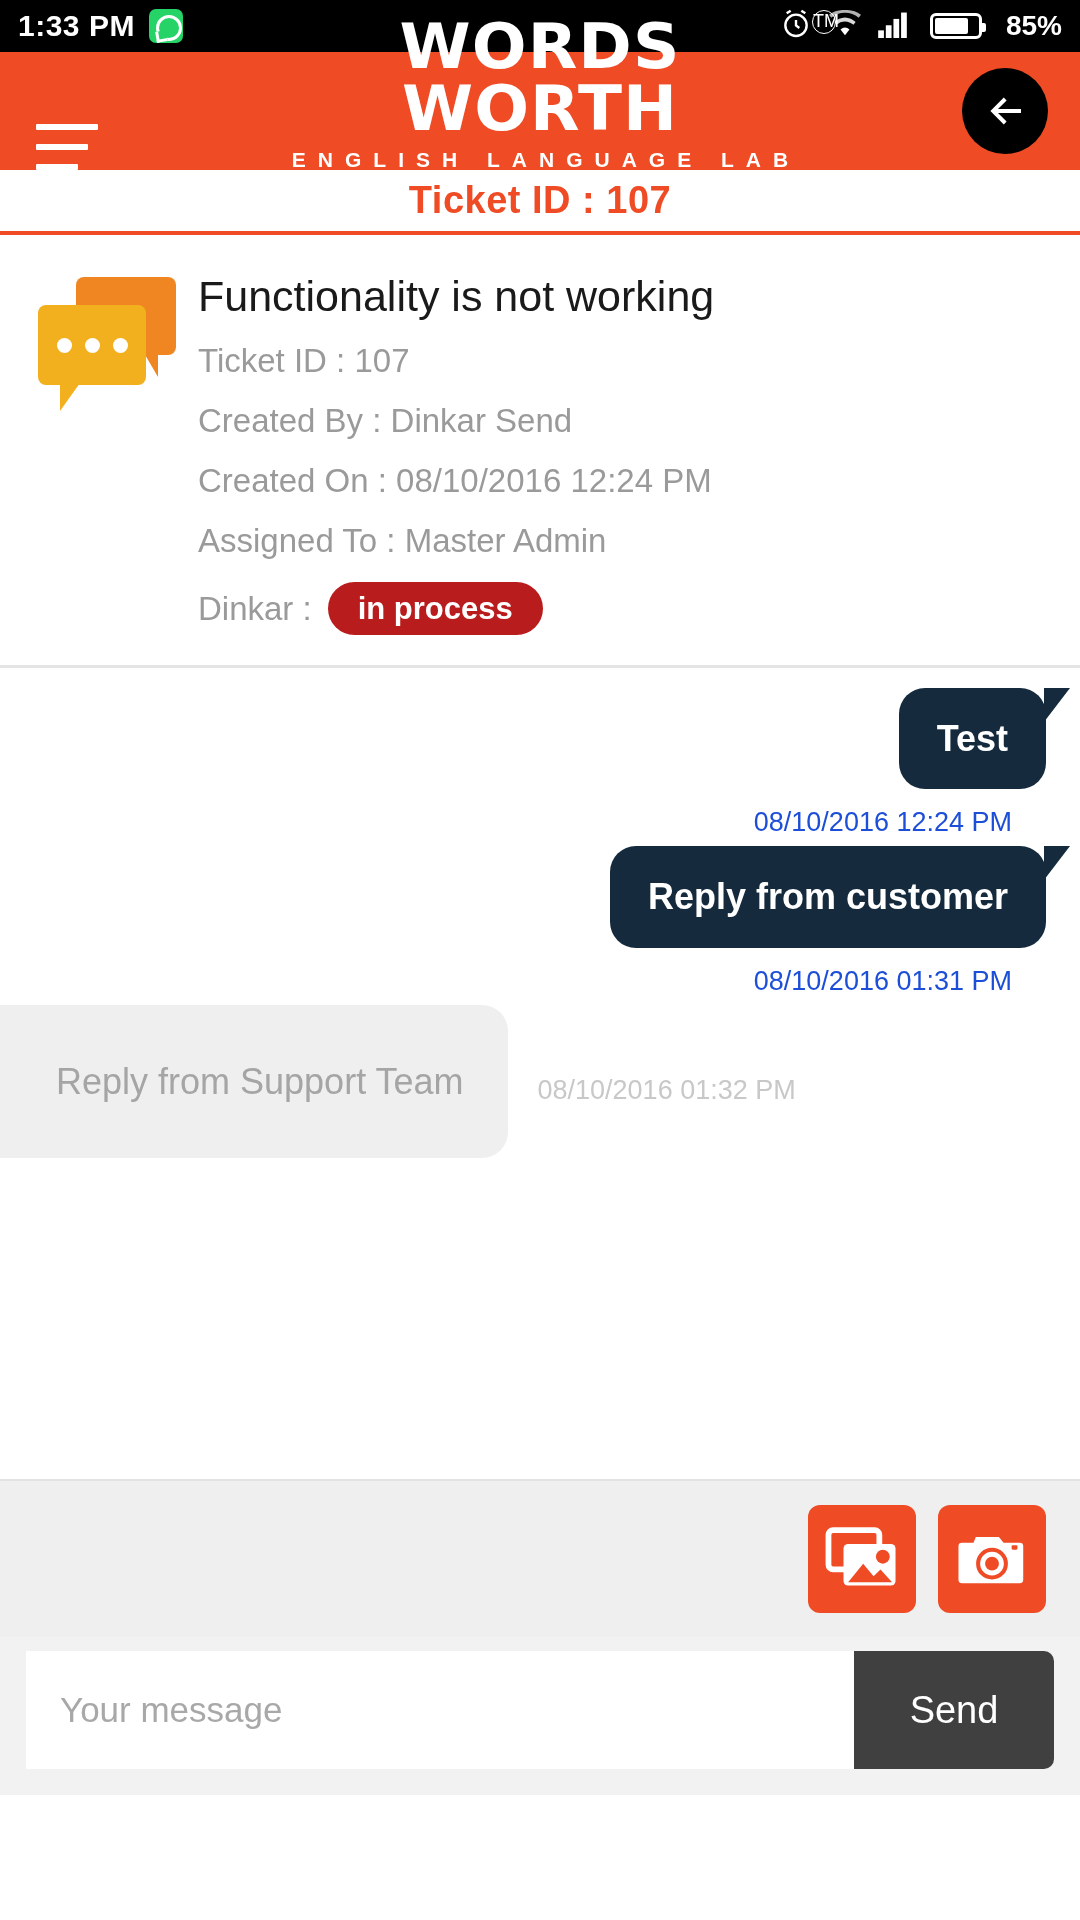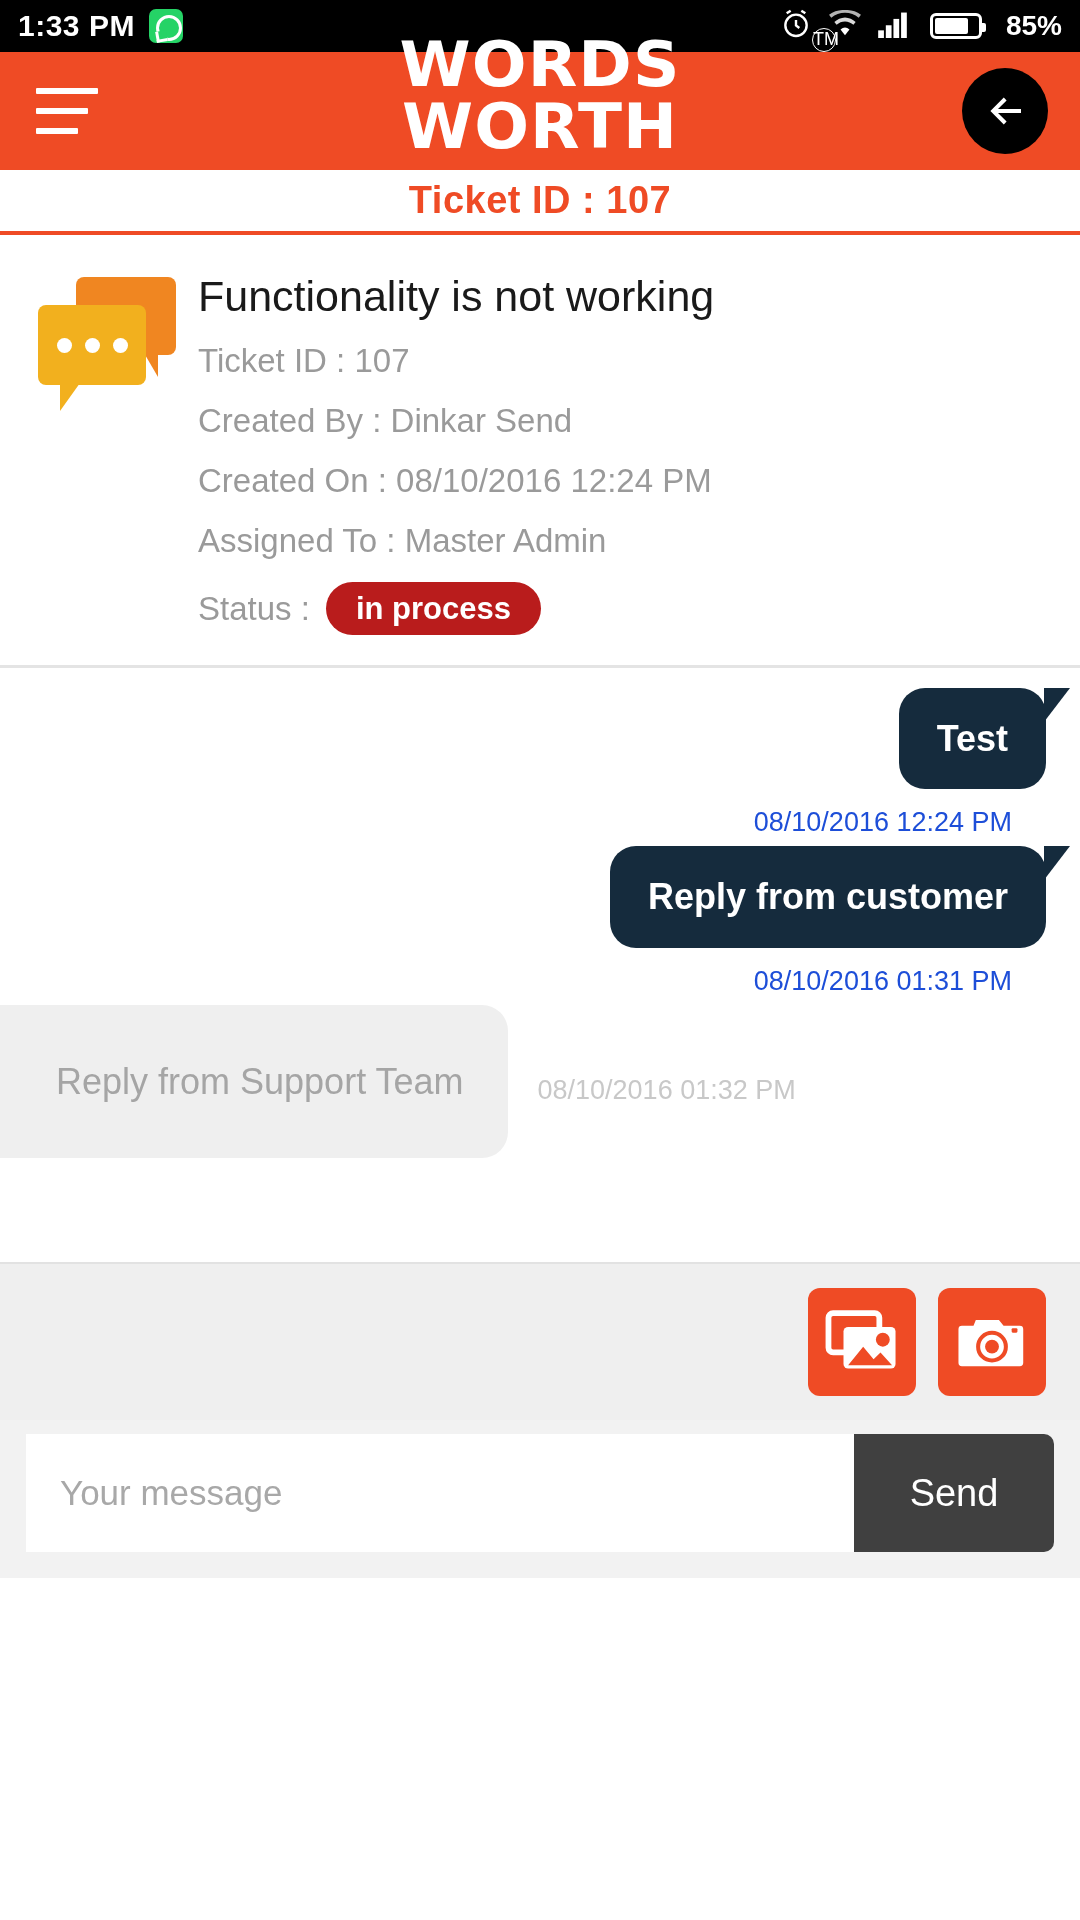--- a/index.html
+++ b/index.html
@@ -40,21 +40,21 @@
   .sb-battery::after {
     content:""; position:absolute; right:-7px; top:7px;
     width:4px; height:9px; background:#ffffff; border-radius:0 2px 2px 0;
   }
   .sb-batt-fill { height:100%; width:78%; background:#ffffff; border-radius:2px; }
   .sb-pct { font-size:28px; font-weight:bold; margin-left:8px; }
 
   
   .appbar {
     height:118px; background:#ef4b25;
-    display:flex; align-items:center; position:relative;
+    display:flex; align-items:flex-end; position:relative;
   }
   .hamburger {
     margin-left:36px; width:62px;
     display:flex; flex-direction:column; gap:14px;
   }
   .hamburger span { height:6px; background:#ffffff; border-radius:1px; display:block; }
   .hamburger span:nth-child(1){ width:62px; }
   .hamburger span:nth-child(2){ width:52px; }
   .hamburger span:nth-child(3){ width:42px; }
 
@@ -133,21 +133,21 @@
     font-size:33px; color:#9a9a9a; margin-bottom:22px; line-height:1.15;
   }
   .status-row { display:flex; align-items:center; gap:16px; margin-top:4px; }
   .status-label { font-size:33px; color:#9a9a9a; }
   .status-badge {
     background:#b91c1c; color:#ffffff; font-size:31px; font-weight:bold;
     padding:11px 30px; border-radius:28px; line-height:1;
   }
 
   
-  .chat { background:#ffffff; padding-top:20px; position:relative; height:594px; }
+  .chat { background:#ffffff; padding-top:20px; position:relative; height:811px; }
   .msg { margin-bottom:8px; }
   .msg-right { display:flex; flex-direction:column; align-items:flex-end; padding-right:34px; }
   .msg-left   { display:flex; flex-direction:row; align-items:center; }
 
   .bubble-right {
     background:#152b3d; color:#ffffff; font-size:36px; font-weight:bold;
     padding:30px 38px; border-radius:26px;
     position:relative; max-width:760px; line-height:1.15;
   }
   .bubble-right::after {
@@ -264,21 +264,21 @@
       </div>
     </div>
   </div>
   <div class="detail-body">
     <div class="detail-title">Functionality is not working</div>
     <div class="detail-line">Ticket ID : 107</div>
     <div class="detail-line">Created By : Dinkar Send</div>
     <div class="detail-line">Created On : 08/10/2016 12:24 PM</div>
     <div class="detail-line">Assigned To : Master Admin</div>
     <div class="status-row">
-      <span class="status-label">Status :</span>
+      <span class="status-label">Dinkar :</span>
       <span class="status-badge">in process</span>
     </div>
   </div>
 </div>
 
 <div class="chat">
 
   <div class="msg msg-right">
     <div class="bubble-right">Test</div>
     <div class="ts-right">08/10/2016 12:24 PM</div>

